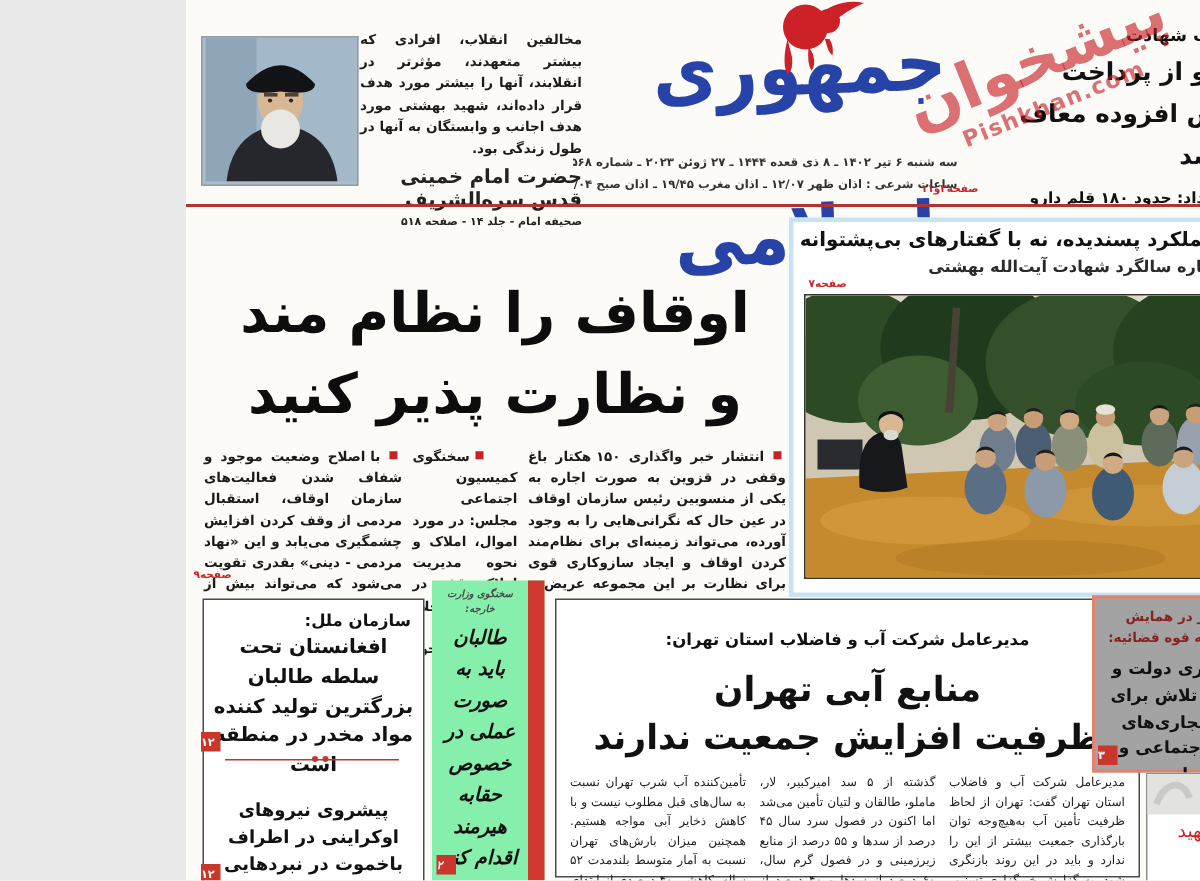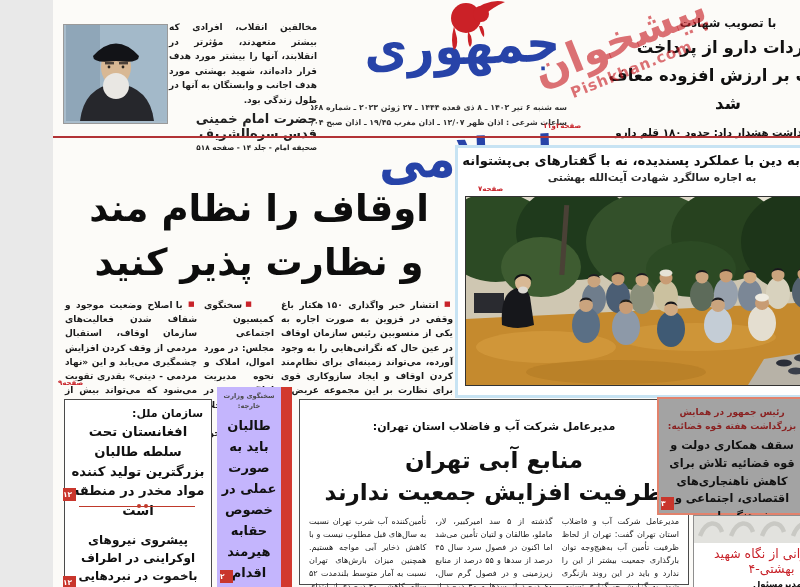--- a/index.html
+++ b/index.html
@@ -1,16 +1,16 @@
 <!DOCTYPE html>
 <html lang="fa" dir="rtl"><head>
 <meta charset="utf-8">
 <style>
   html,body{margin:0;padding:0;background:#e9e9e9;}
-  #page{position:relative;width:747px;height:587px;background:#fcfbf8;overflow:hidden;
+  #page{position:relative;width:676px;height:587px;background:#fcfbf8;overflow:hidden;
         font-family:"DejaVu Sans",sans-serif;direction:rtl;color:#111;}
   .abs{position:absolute;}
   
   #imam-photo{left:10px;top:24px;width:103px;height:98px;border:1px solid #9a9a9a;background:#a8bccb;}
   #imam-quote{left:116px;top:20px;width:148px;}
   #imam-quote .q{font-size:9px;font-weight:700;line-height:1.62;text-align:justify;color:#1c1c1c;}
   #imam-quote .a1{font-size:13px;font-weight:700;margin-top:4px;color:#222;}
   #imam-quote .a2{font-size:7.3px;font-weight:700;margin-top:2px;color:#222;}
   #masthead{left:258px;top:2px;width:306px;height:100px;text-align:center;}
   #masthead .title{font-size:47px;font-weight:700;color:#2743a8;transform:rotate(-2deg) scaleY(1.12);
@@ -36,36 +36,36 @@
                  font-size:37px;line-height:1.45;color:#0d0d0d;letter-spacing:-1px;}
   #bullets{left:12px;top:298px;width:388px;display:flex;gap:7px;}
   #bullets .b{font-size:9px;font-weight:700;line-height:1.58;text-align:justify;color:#1a1a1a;}
   #bullets .b .sq{color:#c8232a;font-size:7px;vertical-align:2px;}
   #b1{width:172px;} #b2{width:70px;} #b3{width:132px;}
   #main-ref{left:5px;top:379px;}
   
   #photo-box{left:402px;top:145px;width:388px;height:247px;border:3px solid #c7e3f3;background:#fff;}
   #photo-box .t{margin-top:5px;text-align:center;font-size:13.2px;font-weight:700;}
   #photo-box .s{margin-top:3px;text-align:center;font-size:10.8px;font-weight:700;color:#2a2a2a;}
-  #photo-ref{left:20px;top:37px;}
+  #photo-ref{left:10px;top:37px;}
   #photo-frame{left:7px;top:48px;width:372px;height:188px;border:1px solid #333;overflow:hidden;background:#cfc7b2;}
   
   .nbox{border:1.5px solid #4a4a4a;background:#fff;}
   #left-box{left:11px;top:399px;width:146px;height:196px;}
   #left-box .kick{font-size:11px;font-weight:700;text-align:right;padding:7px 8px 0 0;}
   #left-box .s1{font-size:13.2px;font-weight:700;line-height:1.5;text-align:center;padding:2px 6px;}
   #left-box .s2{font-size:12px;font-weight:700;line-height:1.5;text-align:center;padding:0 6px;margin-top:8px;}
   .badge{position:absolute;width:13px;height:13px;background:#c9362c;color:#fff;font-size:7.5px;
          font-weight:700;text-align:left;line-height:13px;}
   #lb-badge1{left:-2px;top:88px;}
   #lb-badge2{left:-2px;top:176px;}
   #lb-div{position:absolute;left:14px;top:106px;width:116px;border-top:1px solid #c0392b;}
   #lb-div i{position:absolute;left:50%;top:-3px;width:4px;height:4px;background:#c0392b;border-radius:50%;}
   #lb-div i.d2{margin-left:7px;}
-  #strip{left:164px;top:387px;width:75px;height:200px;background:#c4b5fd;}
+  #strip{left:164px;top:387px;width:75px;height:200px;background:#86efac;font-style:italic;}
   #strip-bar{position:absolute;right:0;top:0;width:11px;height:100%;background:#d2392e;}
   #strip .kick{font-size:6.6px;font-weight:700;color:#4a4a4a;text-align:center;padding:5px 13px 0 2px;line-height:1.5;}
   #strip .txt{font-size:13px;font-weight:700;text-align:center;line-height:1.62;padding:3px 14px 0 3px;}
   #strip-badge{left:3px;bottom:4px;}
   #water-box{left:246px;top:399px;width:388px;height:184px;}
   #water-box .kick{text-align:center;font-size:11px;font-weight:700;margin-top:20px;}
   #water-box .h{text-align:center;font-size:23px;font-weight:700;line-height:1.4;margin-top:11px;letter-spacing:-0.5px;}
   #water-cols{display:flex;gap:9px;padding:7px 9px 0 9px;}
   #water-cols .c{flex:1;font-size:8.1px;font-weight:500;line-height:1.6;text-align:justify;color:#222;}
   #water-ref{text-align:left;margin-top:2px;}

